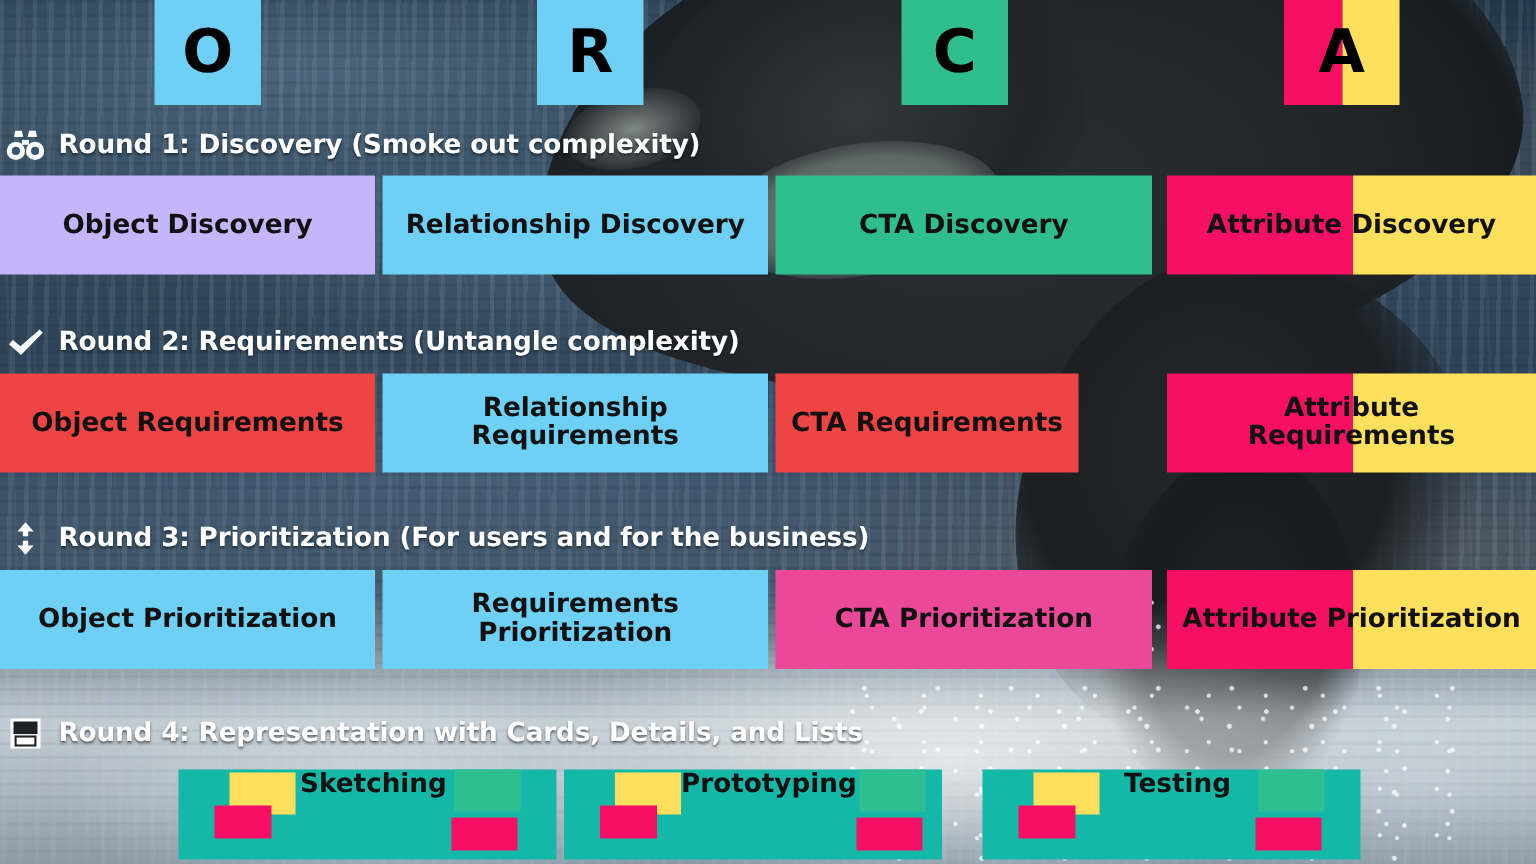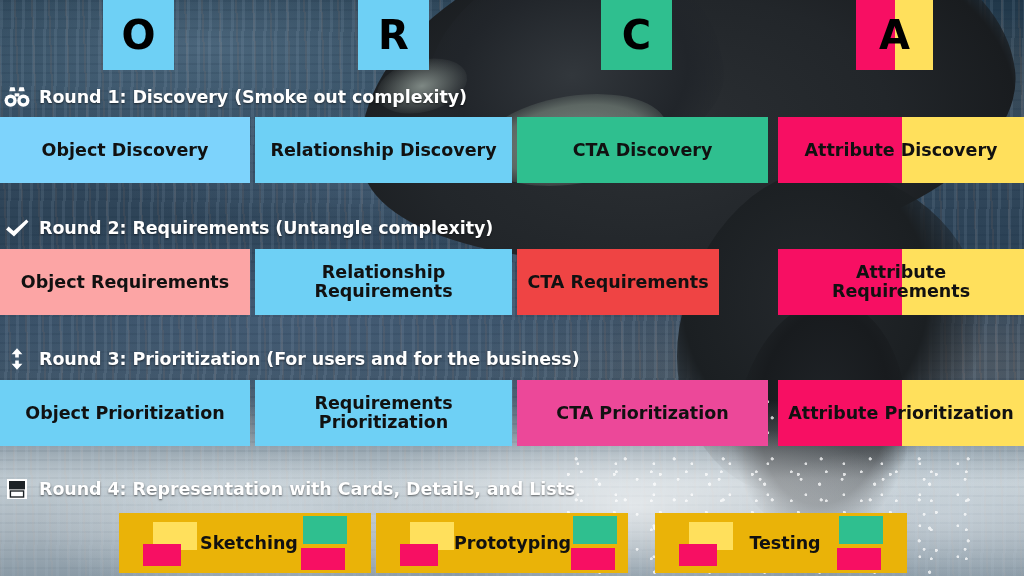--- a/index.html
+++ b/index.html
@@ -121,22 +121,22 @@
     display: flex; align-items: center; justify-content: center;
     color: #111; font-weight: 700; font-size: 17.5px; text-align: center;
     line-height: 1.08;
   }
   .cell .label { position: relative; z-index: 3; padding: 0 6px; }
   .cell .bg-l, .cell .bg-r { position:absolute; top:0; bottom:0; }
 
   
   .row4 { position: relative; height: 60px; }
   .cell4 {
-    position: absolute; top: 0; height: 60px; background: #eab308;
-    display: flex; align-items: center; justify-content: space-between;
+    position: absolute; top: 0; height: 60px; background: #14b8a6;
+    display: flex; align-items: flex-start; justify-content: space-between;
     padding: 0 24px;
     color: #111; font-weight: 700; font-size: 17.5px;
   }
   .card-ico { position: relative; width: 54px; height: 46px; flex: 0 0 54px; }
   .card-ico .y { position:absolute; left:10px; top:2px;  width:44px; height:28px; background:#ffe05c; }
   .card-ico .p { position:absolute; left:0px;  top:24px; width:38px; height:22px; background:#f70f63; }
   .list-ico { position: relative; width: 46px; height: 54px; flex: 0 0 46px; }
   .list-ico .g { position:absolute; left:2px; top:0px;  width:44px; height:28px; background:#2fbf8f; }
   .list-ico .p { position:absolute; left:0px; top:32px; width:44px; height:22px; background:#f70f63; }
   .cell4 .label4 { flex: 1 1 auto; text-align: center; }
@@ -184,21 +184,21 @@
         <rect x="10.6" y="8.3" width="4.8" height="3.2" fill="#fff"></rect>
         <circle cx="6.6" cy="15.6" r="6.1" fill="#fff"></circle>
         <circle cx="19.4" cy="15.6" r="6.1" fill="#fff"></circle>
         <circle cx="6.6" cy="15.6" r="2.7" fill="#34546b"></circle>
         <circle cx="19.4" cy="15.6" r="2.7" fill="#34546b"></circle>
       </svg>
     </div>
     <div class="round-title">Round 1: Discovery (Smoke out complexity)</div>
   </div>
   <div class="row" style="margin-top: 5px;">
-    <div class="cell" id="R0C0" style="left: 0px; width: 250px; background: #7dd3fc;">
+    <div class="cell" id="R0C0" style="left: 0px; width: 250px; background: #c4b5fd;">
       <span class="label">Object Discovery</span>
     </div>
     <div class="cell" id="R0C1" style="left: 255px; width: 257px; background: rgb(110, 208, 245);">
       <span class="label">Relationship Discovery</span>
     </div>
     <div class="cell" id="R0C2" style="left: 517px; width: 251px; background: rgb(47, 191, 143);">
       <span class="label">CTA Discovery</span>
     </div>
     <div class="cell" id="R0C3" style="left: 778px; width: 246px;">
       <div class="bg-l" style="left: 0px; width: 124px; background: rgb(247, 15, 99);"></div>
@@ -211,21 +211,21 @@
 <div class="round" id="R1" style="top: 213px;">
   <div class="round-head">
     <div class="ico">
       <svg viewBox="0 0 26 24" width="26" height="24" aria-hidden="true">
         <path d="M2 13.5l2.6-2.9 5 4.3L22.4 3.6l2.1 2.2L10 20.6z" fill="#fff"></path>
       </svg>
     </div>
     <div class="round-title">Round 2: Requirements (Untangle complexity)</div>
   </div>
   <div class="row" style="margin-top: 6px;">
-    <div class="cell" id="R1C0" style="left: 0px; width: 250px; background: #fca5a5;">
+    <div class="cell" id="R1C0" style="left: 0px; width: 250px; background: #ef4444;">
       <span class="label">Object Requirements</span>
     </div>
     <div class="cell" id="R1C1" style="left: 255px; width: 257px; background: rgb(110, 208, 245);">
       <span class="label">Relationship Requirements</span>
     </div>
     <div class="cell" id="R1C2" style="left: 517px; width: 202px; background: #ef4444;">
       <span class="label">CTA Requirements</span>
     </div>
     <div class="cell" id="R1C3" style="left: 778px; width: 246px;">
       <div class="bg-l" style="left: 0px; width: 124px; background: rgb(247, 15, 99);"></div>

